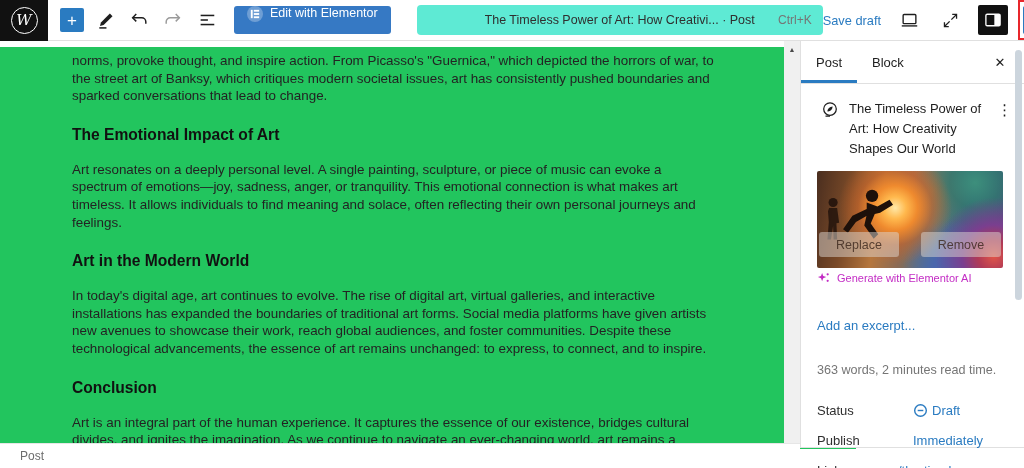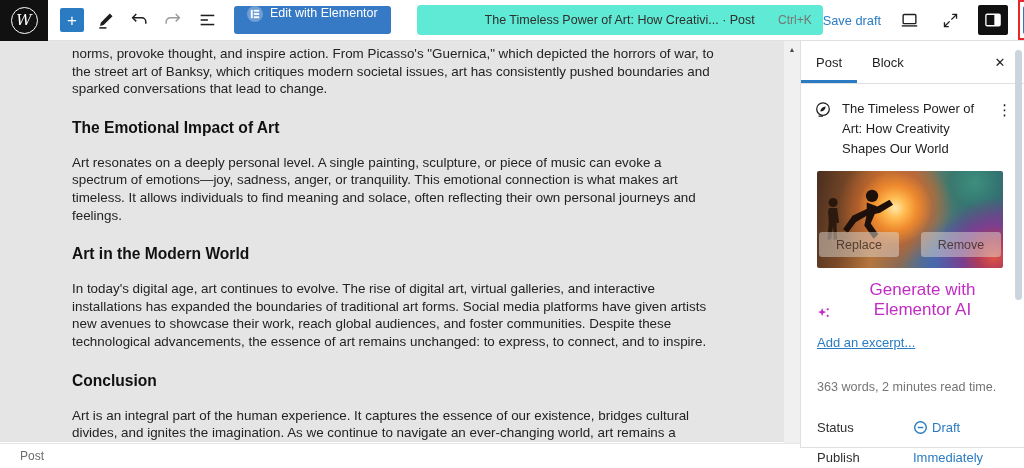--- a/index.html
+++ b/index.html
@@ -29,60 +29,60 @@
   .doc-shortcut{position:absolute;right:11px;font-size:12px;color:var(--muted)}
   .header-right{margin-left:auto;display:flex;align-items:center;gap:15px;padding-right:14px}
   .save-draft{color:var(--accent);font-size:12.8px;background:none;border:none;cursor:pointer;white-space:nowrap}
   .panel-toggle{width:30px;height:30px;background:#111;border:none;border-radius:2px;display:flex;align-items:center;justify-content:center;cursor:pointer}
   .publish-wrap{position:relative;display:inline-block}
   .publish-btn{height:28px;background:var(--accent);color:#fff;border:none;border-radius:2px;
     padding:0 11px;font-size:12.6px;cursor:pointer;white-space:nowrap}
   .annotation-rect{position:absolute;inset:-6px -5px;border:2.5px solid var(--annotation-red);pointer-events:none}
 
   
-  .content{position:absolute;left:0;top:40px;width:856px;height:402px;overflow:hidden;background:#e5e5e5;
+  .content{position:absolute;left:0;top:47px;width:856px;height:402px;overflow:hidden;background:#22c55e;
     padding:5px 0 0 72px}
   .content p{width:648px;font-size:13.4px;line-height:17.6px;color:#232323;margin:0 0 20px}
   .content h2{width:648px;font-size:15.6px;line-height:19px;font-weight:bold;color:#111;margin:16px 0 17px}
 
   .content-scrollbar{position:absolute;left:784px;top:41px;width:16px;height:402px;background:#f0f0f0;z-index:5}
   .scroll-up{position:absolute;top:4px;left:0;width:16px;text-align:center;font-size:7px;color:#4a4a4a;line-height:10px}
 
   
   .footer{position:absolute;left:0;top:443px;width:800px;height:25px;background:#fff;border-top:1px solid #e6e6e6;
     display:flex;align-items:center;padding-left:20px;z-index:6}
   .footer-breadcrumb{font-size:12px;color:#6c6c6c}
 
   
   .sidebar{position:absolute;left:800px;top:41px;width:224px;height:407px;background:#fff;
     border-left:1px solid var(--border);border-bottom:1px solid var(--border);z-index:10}
   .sb-scroll-thumb{position:absolute;right:2px;top:9px;width:7px;height:250px;border-radius:4px;background:#ccd5dd}
   .sb-tabs{height:43px;border-bottom:1px solid var(--border);display:flex;align-items:stretch;position:relative}
   .sb-tab{display:flex;align-items:center;padding:0 15px;font-size:13px;color:var(--text);background:none;border:none;cursor:pointer}
   .sb-tab.active{font-weight:500;box-shadow:inset 0 -3px 0 0 var(--accent)}
   .sb-close{margin-left:auto;align-self:center;margin-right:12px;background:none;border:none;font-size:13px;color:var(--text);cursor:pointer;width:24px;height:24px}
-  .sb-summary{display:flex;padding:15px 12px 12px 13px;gap:10px}
+  .sb-summary{display:flex;padding:15px 12px 12px 20px;gap:10px}
   .post-title{font-size:13px;line-height:1.55;color:var(--text);width:148px}
   .sb-kebab{margin-left:auto;background:none;border:none;font-size:15px;color:var(--text);cursor:pointer;height:20px;line-height:1}
   .sb-body{padding:0 16px}
   .featured-image{width:186px;height:97px;border-radius:2px;position:relative;overflow:hidden;cursor:pointer;
     background:
       radial-gradient(circle at 42% 38%, #ffe9a8 0%, #ffb84d 9%, #ef8a2e 18%, rgba(205,100,40,.55) 30%, rgba(160,80,50,0) 46%),
       radial-gradient(circle at 95% 88%, #e05548 0%, #b03a56 8%, #7a3f8f 16%, rgba(80,60,140,0) 30%),
       radial-gradient(circle at 73% 102%, #4a65b0 0%, rgba(74,101,176,.9) 12%, rgba(74,101,176,0) 30%),
       radial-gradient(circle at 85% 12%, #3d8f7c 0%, rgba(50,120,110,.85) 14%, rgba(50,120,110,0) 34%),
       radial-gradient(circle at 62% 20%, rgba(220,120,60,.7) 0%, rgba(220,120,60,0) 30%),
       linear-gradient(100deg, #4a2e1f 0%, #7a4a28 18%, #b5763d 34%, #8a6a55 48%, #4e7a82 64%, #33628e 78%, #3f4e86 90%, #55357a 100%)}
   .fi-overlay-btn{position:absolute;bottom:11px;height:25px;border:none;border-radius:3px;cursor:pointer;
     background:rgba(222,216,210,.5);color:rgba(58,38,28,.8);font-size:12.5px;padding:0}
   .fi-replace{left:2px;width:80px}
   .fi-remove{right:2px;width:80px}
-  .ai-link{display:flex;align-items:flex-end;gap:7px;margin-top:12px;background:none;border:none;cursor:pointer;
-    color:var(--ai-pink);font-size:17px;padding:0}
-  .excerpt-link{display:inline-block;margin-top:15px;font-size:13px;color:var(--accent);text-decoration:underline;cursor:pointer}
+  .ai-link{display:flex;align-items:flex-start;gap:7px;margin-top:4px;background:none;border:none;cursor:pointer;
+    color:var(--ai-pink);font-size:11px;padding:0}
+  .excerpt-link{display:inline-block;margin-top:33px;font-size:13px;color:var(--accent);cursor:pointer}
   .meta-lines{margin-top:26px;font-size:12.6px;color:var(--muted);line-height:21px}
   .sb-rows{margin-top:14px}
   .sb-row{display:flex;align-items:center;height:30px}
   .sb-row-label{width:96px;font-size:13px;color:#2f2f2f}
   .sb-row-value{display:flex;align-items:center;gap:4px;font-size:13px;color:var(--accent);cursor:pointer;background:none;border:none;padding:0}
   .link-ellip{max-width:110px;overflow:hidden;white-space:nowrap}
 
   svg{display:block}
 </style>
 </head>

